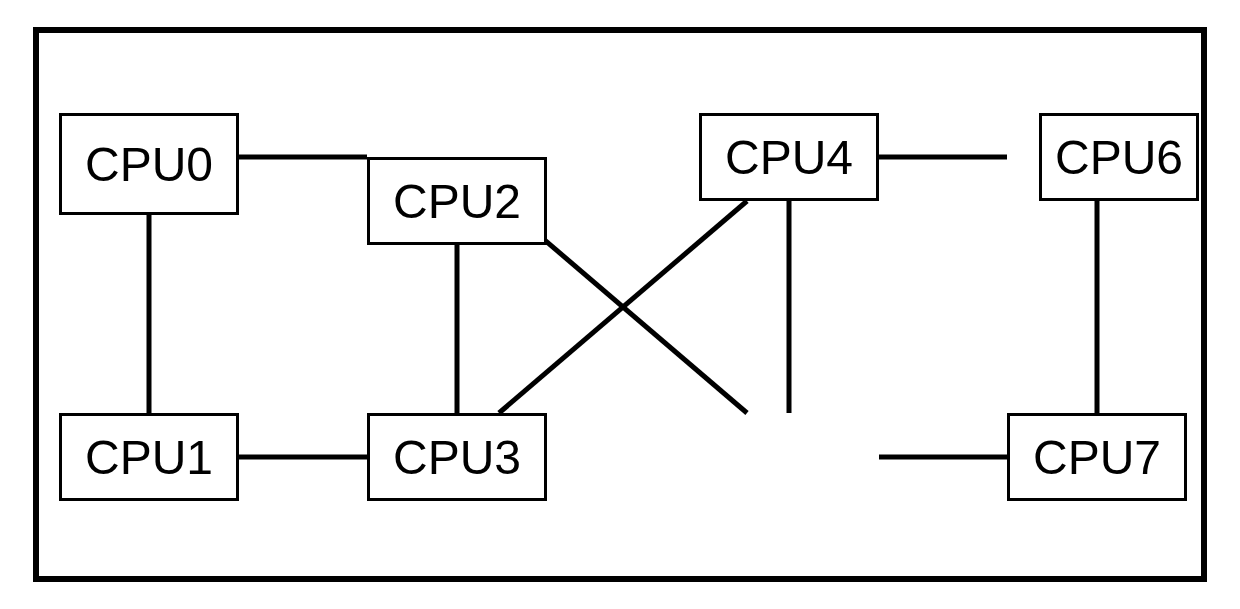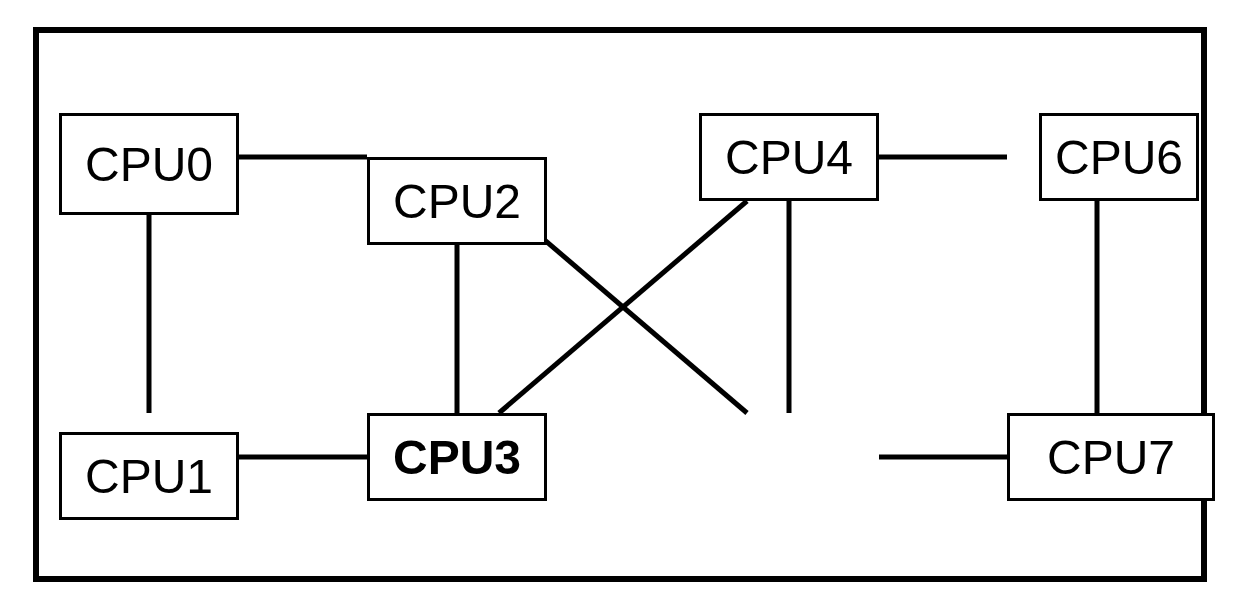--- a/index.html
+++ b/index.html
@@ -30,24 +30,24 @@
       display: flex;
       align-items: center;
       justify-content: center;
       padding: 8px 14px;
       z-index: 10;
     }
     .node-cpu0 { top: 80px; left: 20px; width: 180px; height: 102px; }
     .node-cpu2 { top: 80px; left: 328px; width: 180px; height: 88px; margin-top: 44px; }
     .node-cpu4 { top: 80px; left: 660px; width: 180px; height: 88px; }
     .node-cpu6 { top: 80px; left: 1000px; width: 160px; height: 88px; }
-    .node-cpu1 { top: 399px; left: 20px; width: 180px; height: 88px; text-align: center; }
-    .node-cpu3 { top: 380px; left: 328px; width: 180px; height: 88px; font-weight: bold; }
+    .node-cpu1 { top: 380px; left: 20px; width: 180px; height: 88px; text-align: center; }
+    .node-cpu3 { top: 380px; left: 328px; width: 180px; height: 88px; }
     .node-cpu5 { top: 380px; left: 660px; width: 180px; height: 88px; }
-    .node-cpu7 { top: 380px; left: 968px; width: 208px; height: 88px; }
+    .node-cpu7 { top: 380px; left: 968px; width: 180px; height: 88px; }
     svg.lines {
       position: absolute;
       top: 0;
       left: 0;
       width: 100%;
       height: 100%;
       z-index: 1;
     }
   </style>
 </head>

